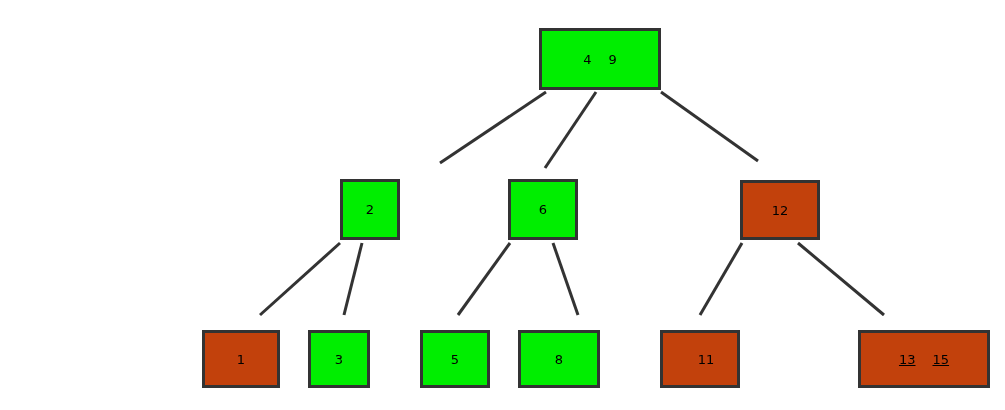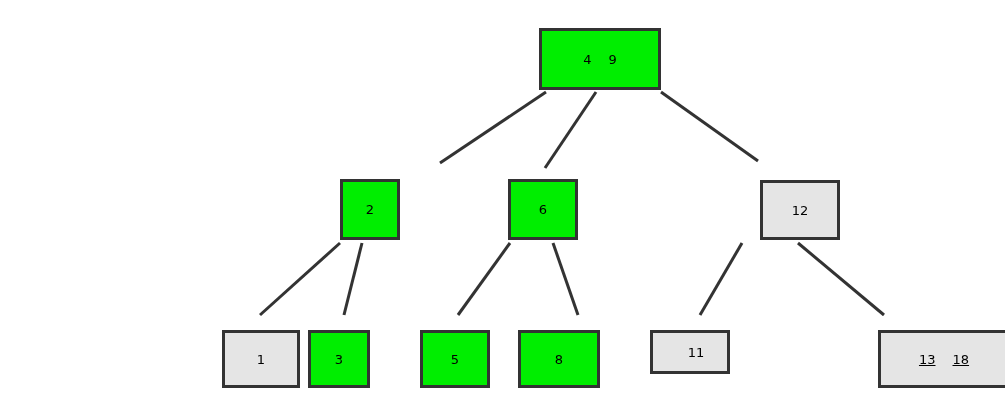--- a/index.html
+++ b/index.html
@@ -33,21 +33,21 @@
     align-items: center;
     justify-content: center;
     color: #000000;
     font-family: "DejaVu Sans", sans-serif;
     font-size: 13px;
     line-height: 1;
     white-space: pre;
     letter-spacing: 0px;
   }
   .node-green { background: #00ee00; }
-  .node-blue  { background: #e5e5e5; margin-left: 20px; }
+  .node-blue  { background: #c2410c; }
   .node-keys {
     display: flex;
     flex-direction: row;
     align-items: center;
     justify-content: center;
   }
   .node-key {
     display: inline-block;
     text-align: center;
   }
@@ -72,16 +72,16 @@
     </svg>
   <div id="node-layer">
       <div class="tree-node node-green" style="left: 539px; top: 28px; width: 122px; height: 62px;"><div class="node-keys"><span class="node-key">4</span><span class="node-key">9</span></div></div>
       <div class="tree-node node-green" style="left: 340px; top: 179px; width: 60px; height: 61px;"><div class="node-keys"><span class="node-key">2</span></div></div>
       <div class="tree-node node-green" style="left: 508px; top: 179px; width: 70px; height: 61px;"><div class="node-keys"><span class="node-key">6</span></div></div>
       <div class="tree-node node-blue" style="left: 740px; top: 180px; width: 80px; height: 60px;"><div class="node-keys"><span class="node-key">12</span></div></div>
       <div class="tree-node node-blue" style="left: 202px; top: 330px; width: 78px; height: 58px;"><div class="node-keys"><span class="node-key">1</span></div></div>
       <div class="tree-node node-green" style="left: 308px; top: 330px; width: 62px; height: 58px;"><div class="node-keys"><span class="node-key">3</span></div></div>
       <div class="tree-node node-green" style="left: 420px; top: 330px; width: 70px; height: 58px;"><div class="node-keys"><span class="node-key">5</span></div></div>
       <div class="tree-node node-green" style="left: 518px; top: 330px; width: 82px; height: 58px;"><div class="node-keys"><span class="node-key">8</span></div></div>
-      <div class="tree-node node-blue" style="left: 630px; top: 330px; width: 80px; height: 44px; padding-left: 12px;"><div class="node-keys"><span class="node-key">11</span></div></div>
-      <div class="tree-node node-blue" style="left: 858px; top: 330px; width: 132px; height: 58px; text-decoration: underline;"><div class="node-keys"><span class="node-key">13</span><span class="node-key">18</span></div></div>
+      <div class="tree-node node-blue" style="left: 660px; top: 330px; width: 80px; height: 58px; padding-left: 12px;"><div class="node-keys"><span class="node-key">11</span></div></div>
+      <div class="tree-node node-blue" style="left: 858px; top: 330px; width: 132px; height: 58px; text-decoration: underline;"><div class="node-keys"><span class="node-key">13</span><span class="node-key">15</span></div></div>
     </div>
 </div>
 
 </body></html>

